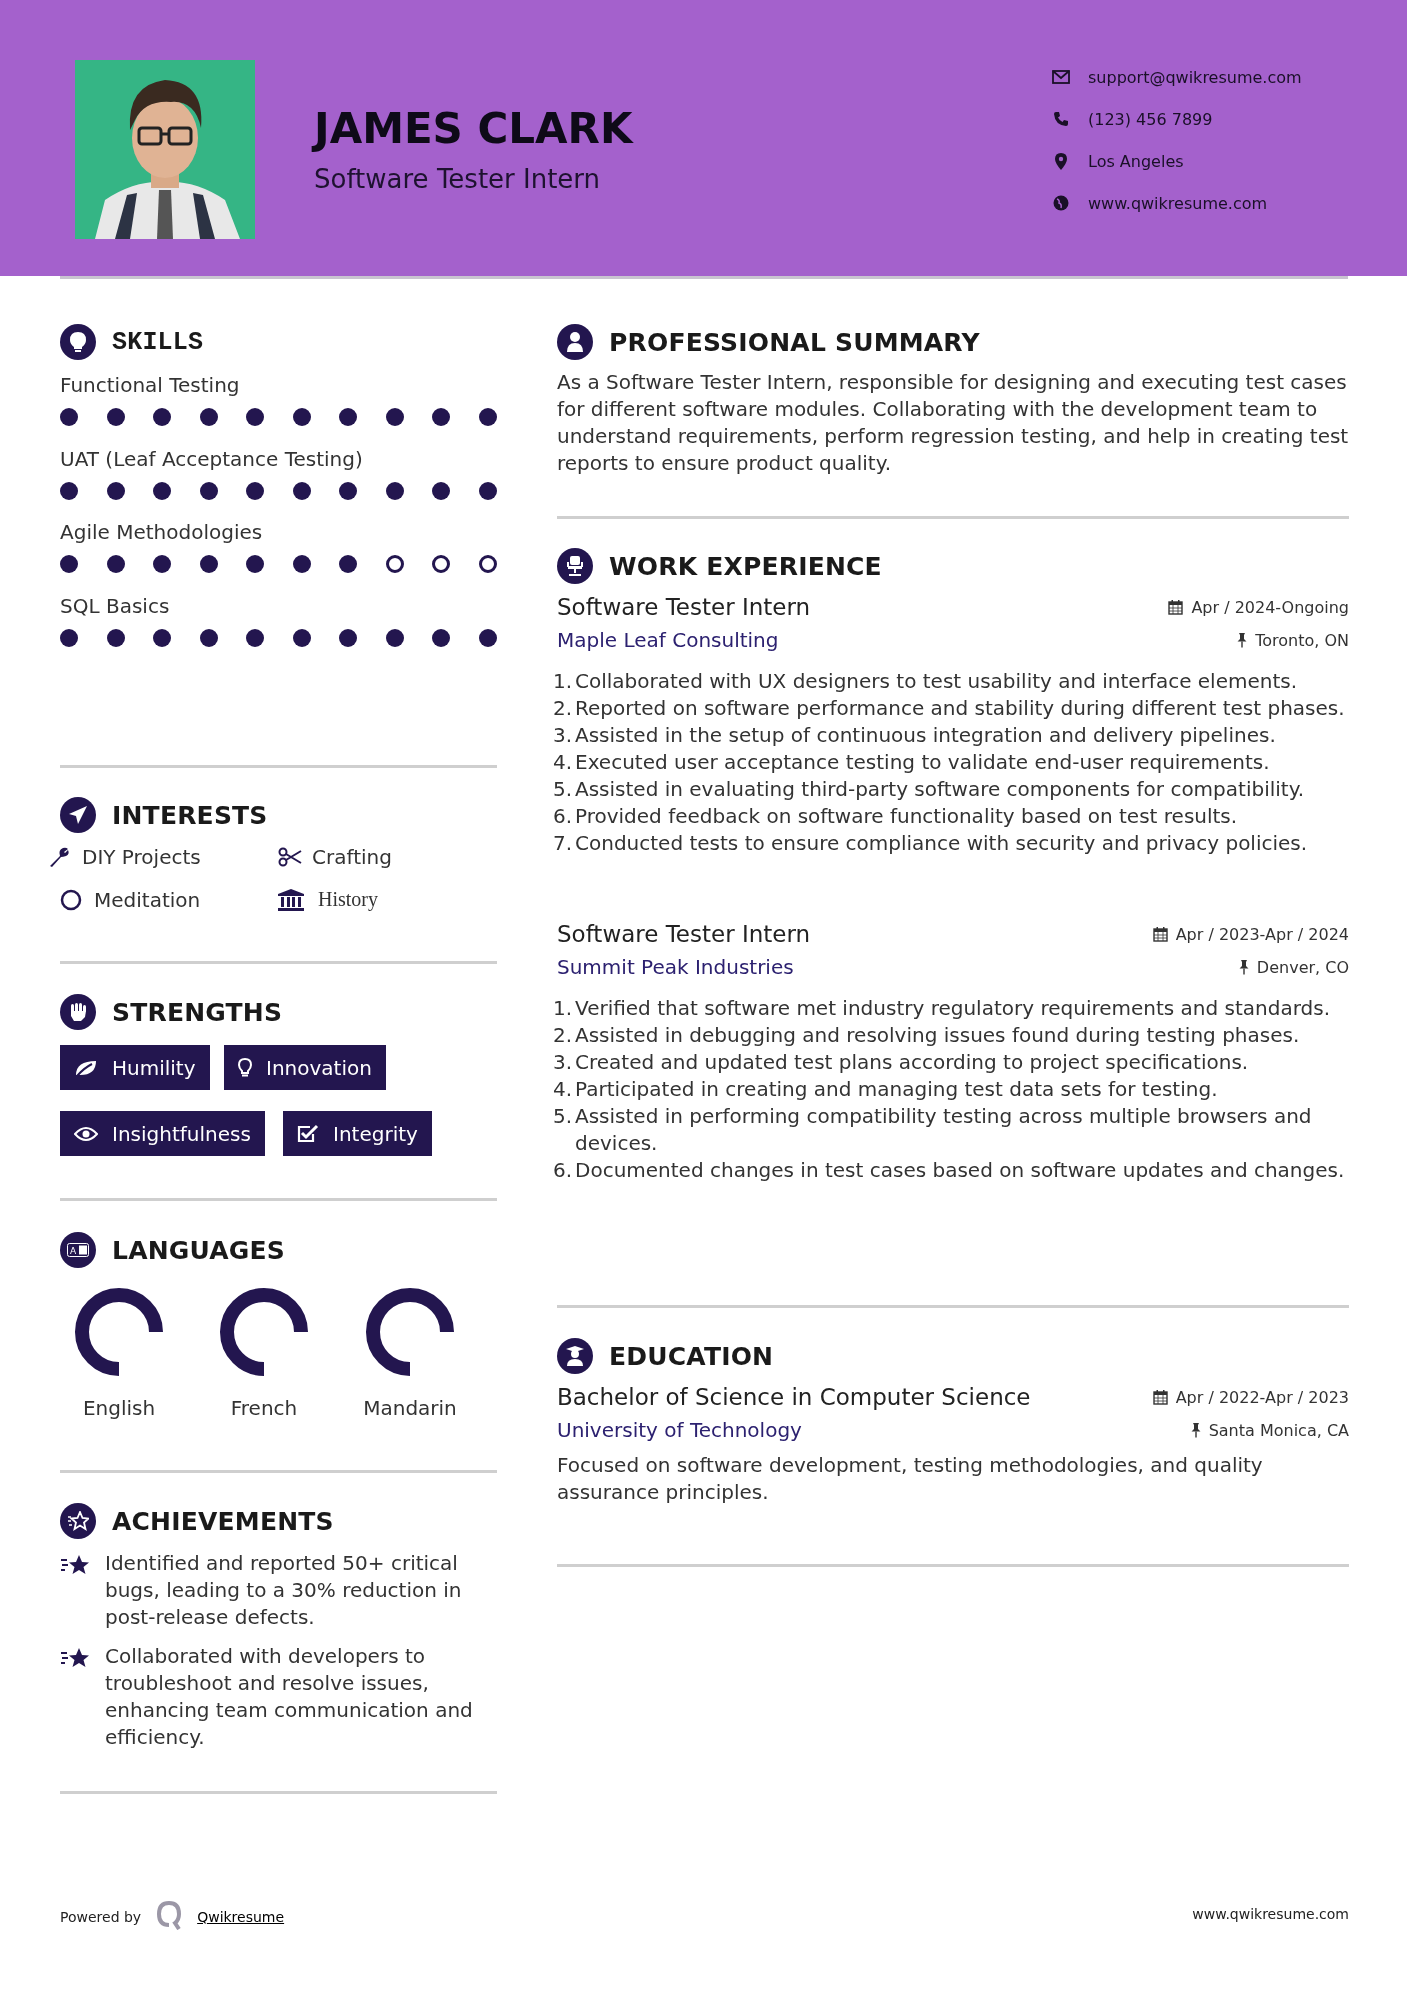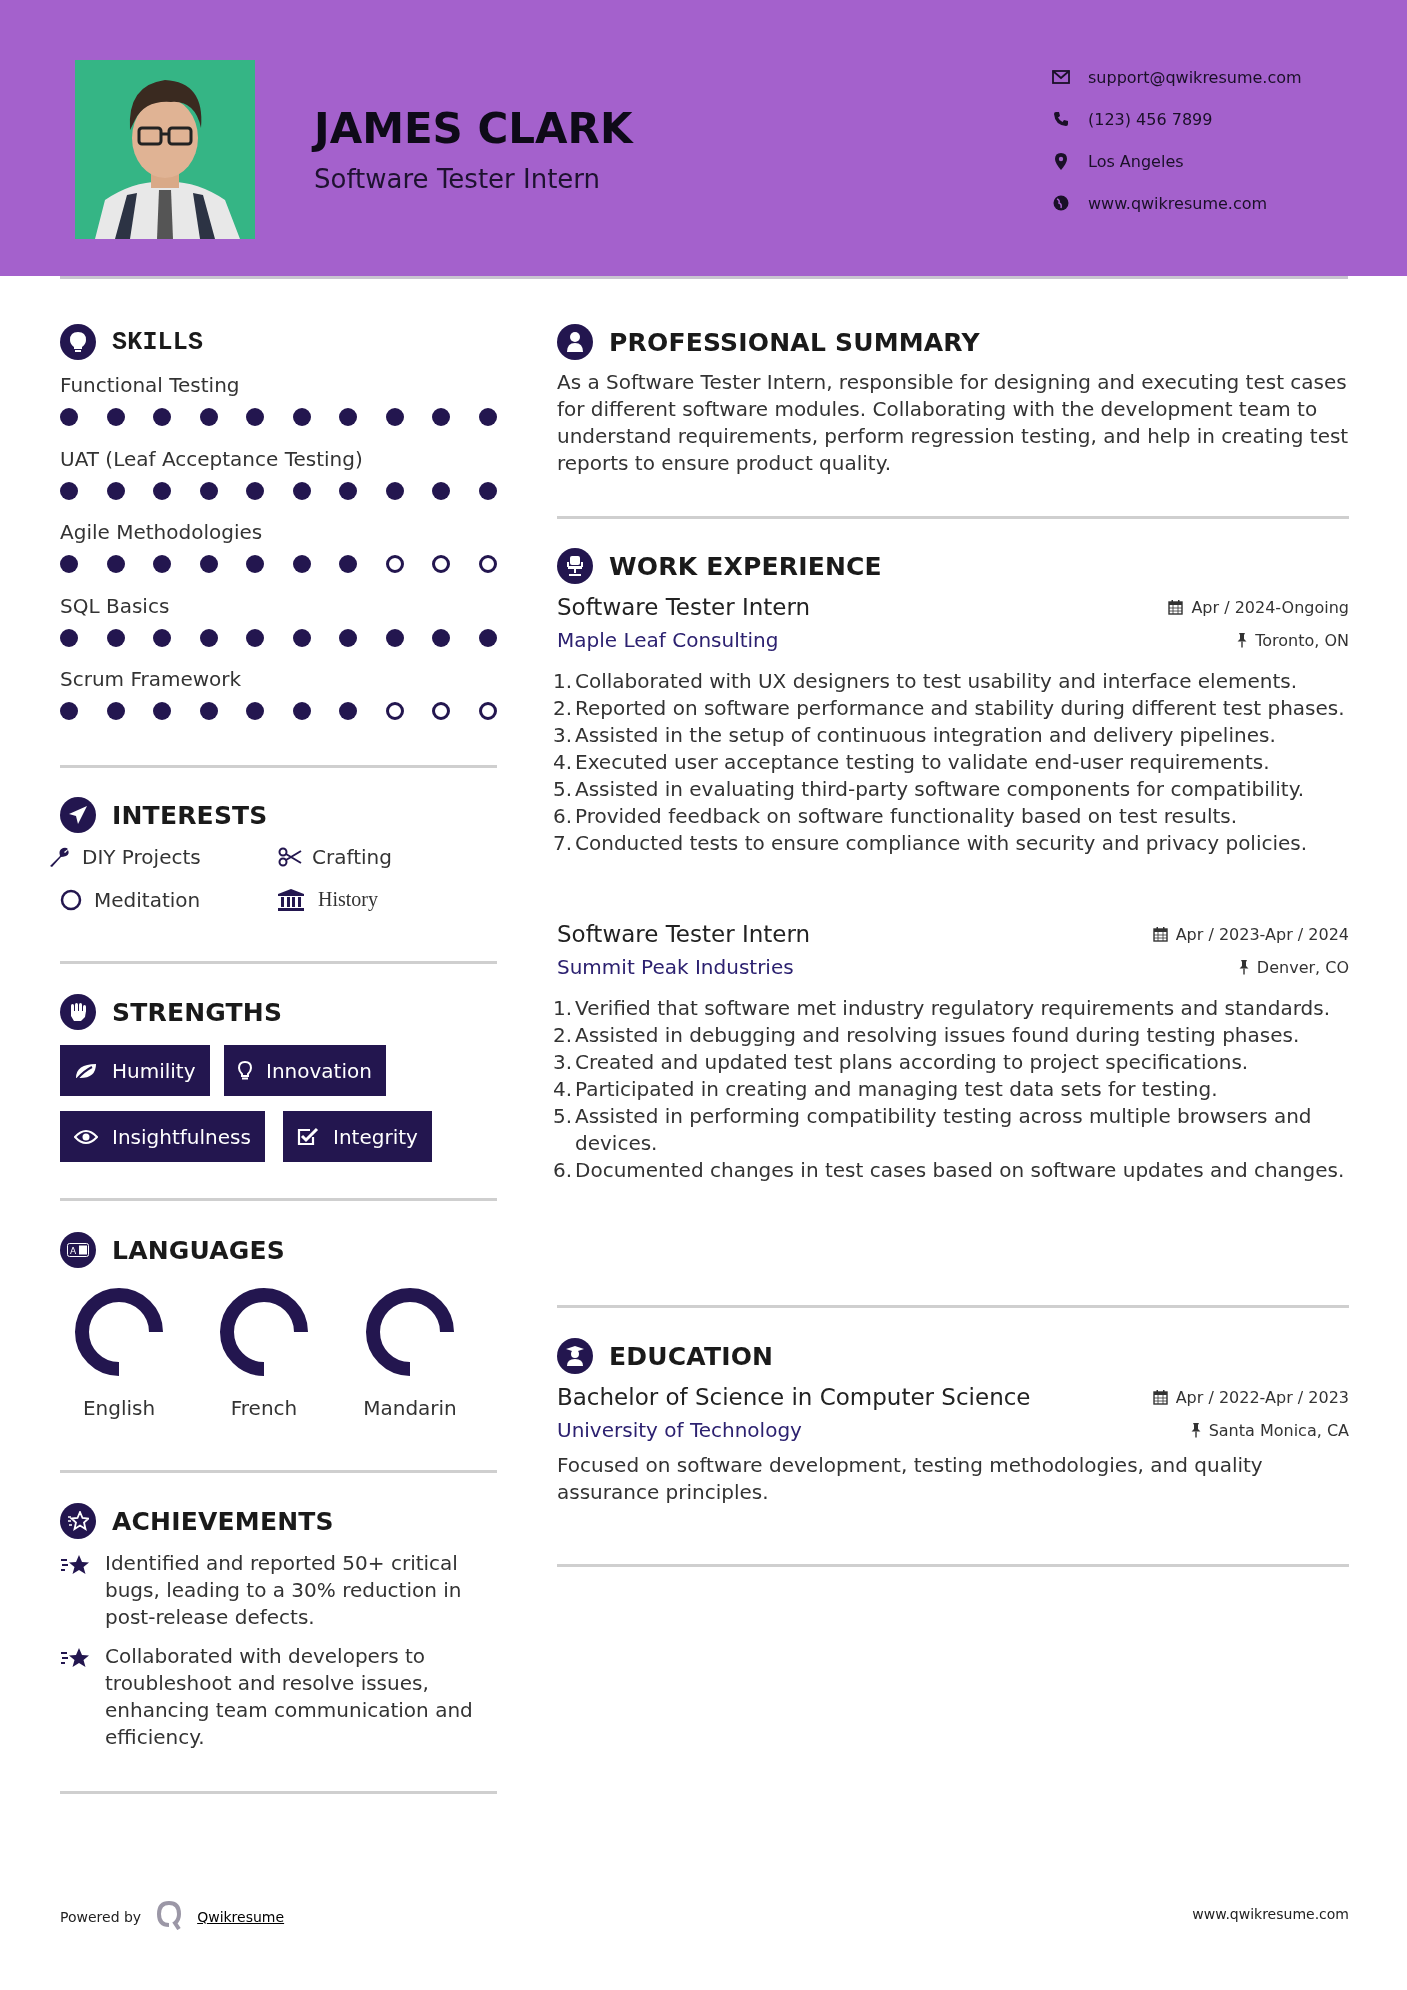--- a/index.html
+++ b/index.html
@@ -28,21 +28,21 @@
   .skills { position: absolute; left: 60px; top: 370px; width: 440px; }
   .skill { height: 73.5px; }
   .skill-name { font-size: 20px; color: #333; height: 30px; line-height: 30px; }
   .dots { display: flex; justify-content: space-between; margin-top: 8px; width: 437px; }
   .dot { width: 18px; height: 18px; border-radius: 50%; background: #23164f; }
   .dot.empty { background: #fff; border: 3px solid #23164f; }
   .interest { position: absolute; display: flex; align-items: center; font-size: 20px; color: #333; }
   .interest .ii { width: 24px; margin-right: 10px; display: flex; align-items: center; justify-content: flex-start; }
 
   
-  .chip { position: absolute; height: 51px; background: #23164f; color: #fff; display: flex; align-items: center; padding: 0 14px; font-size: 20px; }
+  .chip { position: absolute; height: 45px; background: #23164f; color: #fff; display: flex; align-items: center; padding: 0 14px; font-size: 20px; }
   .chip .chi { margin-right: 14px; display: flex; align-items: center; }
 
   
   .lang { position: absolute; width: 110px; text-align: center; }
   .lang svg { display: block; margin: 0 auto; }
   .lang .lname { font-size: 20px; color: #333; margin-top: 18px; }
 
   
   .ach { position: absolute; left: 60px; width: 440px; display: flex; }
   .ach .ai { width: 45px; flex-shrink: 0; padding-top: 2px; }
@@ -192,35 +192,20 @@
         <div class="dot"></div>
         <div class="dot"></div>
         <div class="dot"></div>
         <div class="dot"></div>
         <div class="dot"></div>
         <div class="dot"></div>
         <div class="dot"></div>
         <div class="dot"></div>
     </div>
   </div>
-  <div class="skill">
-    <div class="skill-name">Scrum Framework</div>
-    <div class="dots">
-      <div class="dot"></div>
-        <div class="dot"></div>
-        <div class="dot"></div>
-        <div class="dot"></div>
-        <div class="dot"></div>
-        <div class="dot"></div>
-        <div class="dot"></div>
-        <div class="dot empty"></div>
-        <div class="dot empty"></div>
-        <div class="dot empty"></div>
-    </div>
-  </div>
 </div>
 <div class="divider" style="left:60px; top:765px; width:437px;"></div>
 
 <div class="sec-head" style="left:60px; top:797px;">
   <div class="sec-icon">
     <svg width="20" height="20" viewBox="0 0 20 20">
         <path d="M19 1 L1 9 L8 11 L10 19 Z" fill="#fff"></path>
       </svg>
   </div>
   <div class="sec-title">INTERESTS</div>

